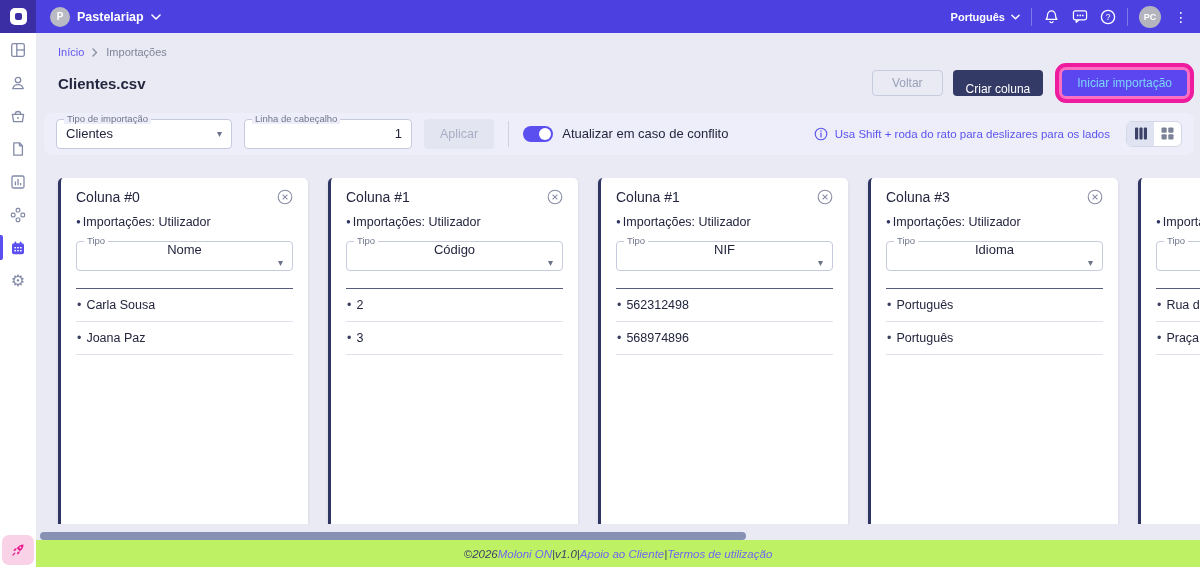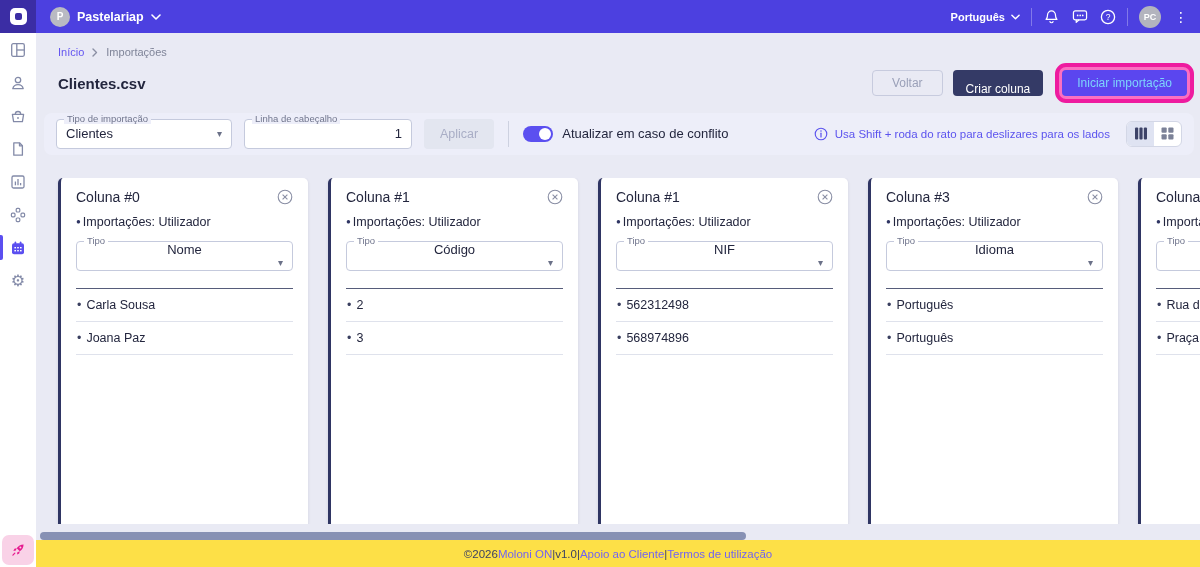--- a/index.html
+++ b/index.html
@@ -61,35 +61,35 @@
   .panel-right { margin-left:auto; display:flex; align-items:center; gap:7px; }
   .hint-text { font-size:11.5px; color:#5b53ee; cursor:pointer; }
   .view-switch { display:flex; border:1px solid #d3d7e6; border-radius:6px; overflow:hidden; margin-left:9px; background:#fff; }
   .view-seg { width:27px; height:24px; display:flex; align-items:center; justify-content:center; cursor:pointer; }
   .view-seg.active { background:#dfe3f2; }
 
   
   .cards-viewport { margin-top:23px; overflow:hidden; }
   .cards-row { display:flex; gap:20px; padding-left:22px; }
   .card { flex:0 0 250px; width:250px; height:350px; background:#fff; border-radius:5px; border-left:3px solid #2f3563; box-shadow:0 1px 3px rgba(42,47,84,.14); padding:11px 15px 0 15px; overflow:hidden; }
-  .card-head { display:flex; align-items:center; }
+  .card-head { display:flex; align-items:center;justify-content:center; }
   .card-title { font-size:14px; color:#23263e; }
   .card-close { margin-left:auto; cursor:pointer; display:flex; }
   .card-tag { margin-top:10px; font-size:12.5px; color:#23263e; display:flex; align-items:center; }
   .card-tag .dot { font-size:8px; color:#2f3563; margin-right:2px; }
   .card-select { margin-top:12px; cursor:pointer;flex-direction:column; }
   .card-select .field-label { background:#fff; }
   .card-divider { margin-top:17px; border-top:1px solid #565c7a; }
   .card-item { display:flex; align-items:center; gap:5px; font-size:12.5px; color:#23263e; padding:9px 1px; border-bottom:1px solid #dfe2ec; }
   .card-item .bullet { color:#3a3f60; }
 
   
   .hscroll { height:8px; margin:8px 6px 0 4px; position:relative; }
   .hscroll-thumb { position:absolute; left:0; top:0; height:8px; width:706px; background:#8791b4; border-radius:4px; cursor:pointer; }
-  .footer { margin-top:auto; height:27px; background:#fde047; display:flex; align-items:center; justify-content:center; gap:0; font-size:11.5px; color:#3d4263; }
+  .footer { margin-top:auto; height:27px; background:#bef264; display:flex; align-items:center; justify-content:center; gap:0; font-size:11.5px; color:#3d4263;font-style:italic; }
   .footer a { color:#7163f2; text-decoration:none; cursor:pointer; }
 
   svg { display:block; }
 </style>
 </head>
 <body>
 
 <header class="topbar">
   <div class="logo-box">
     <div class="logo-glyph">

